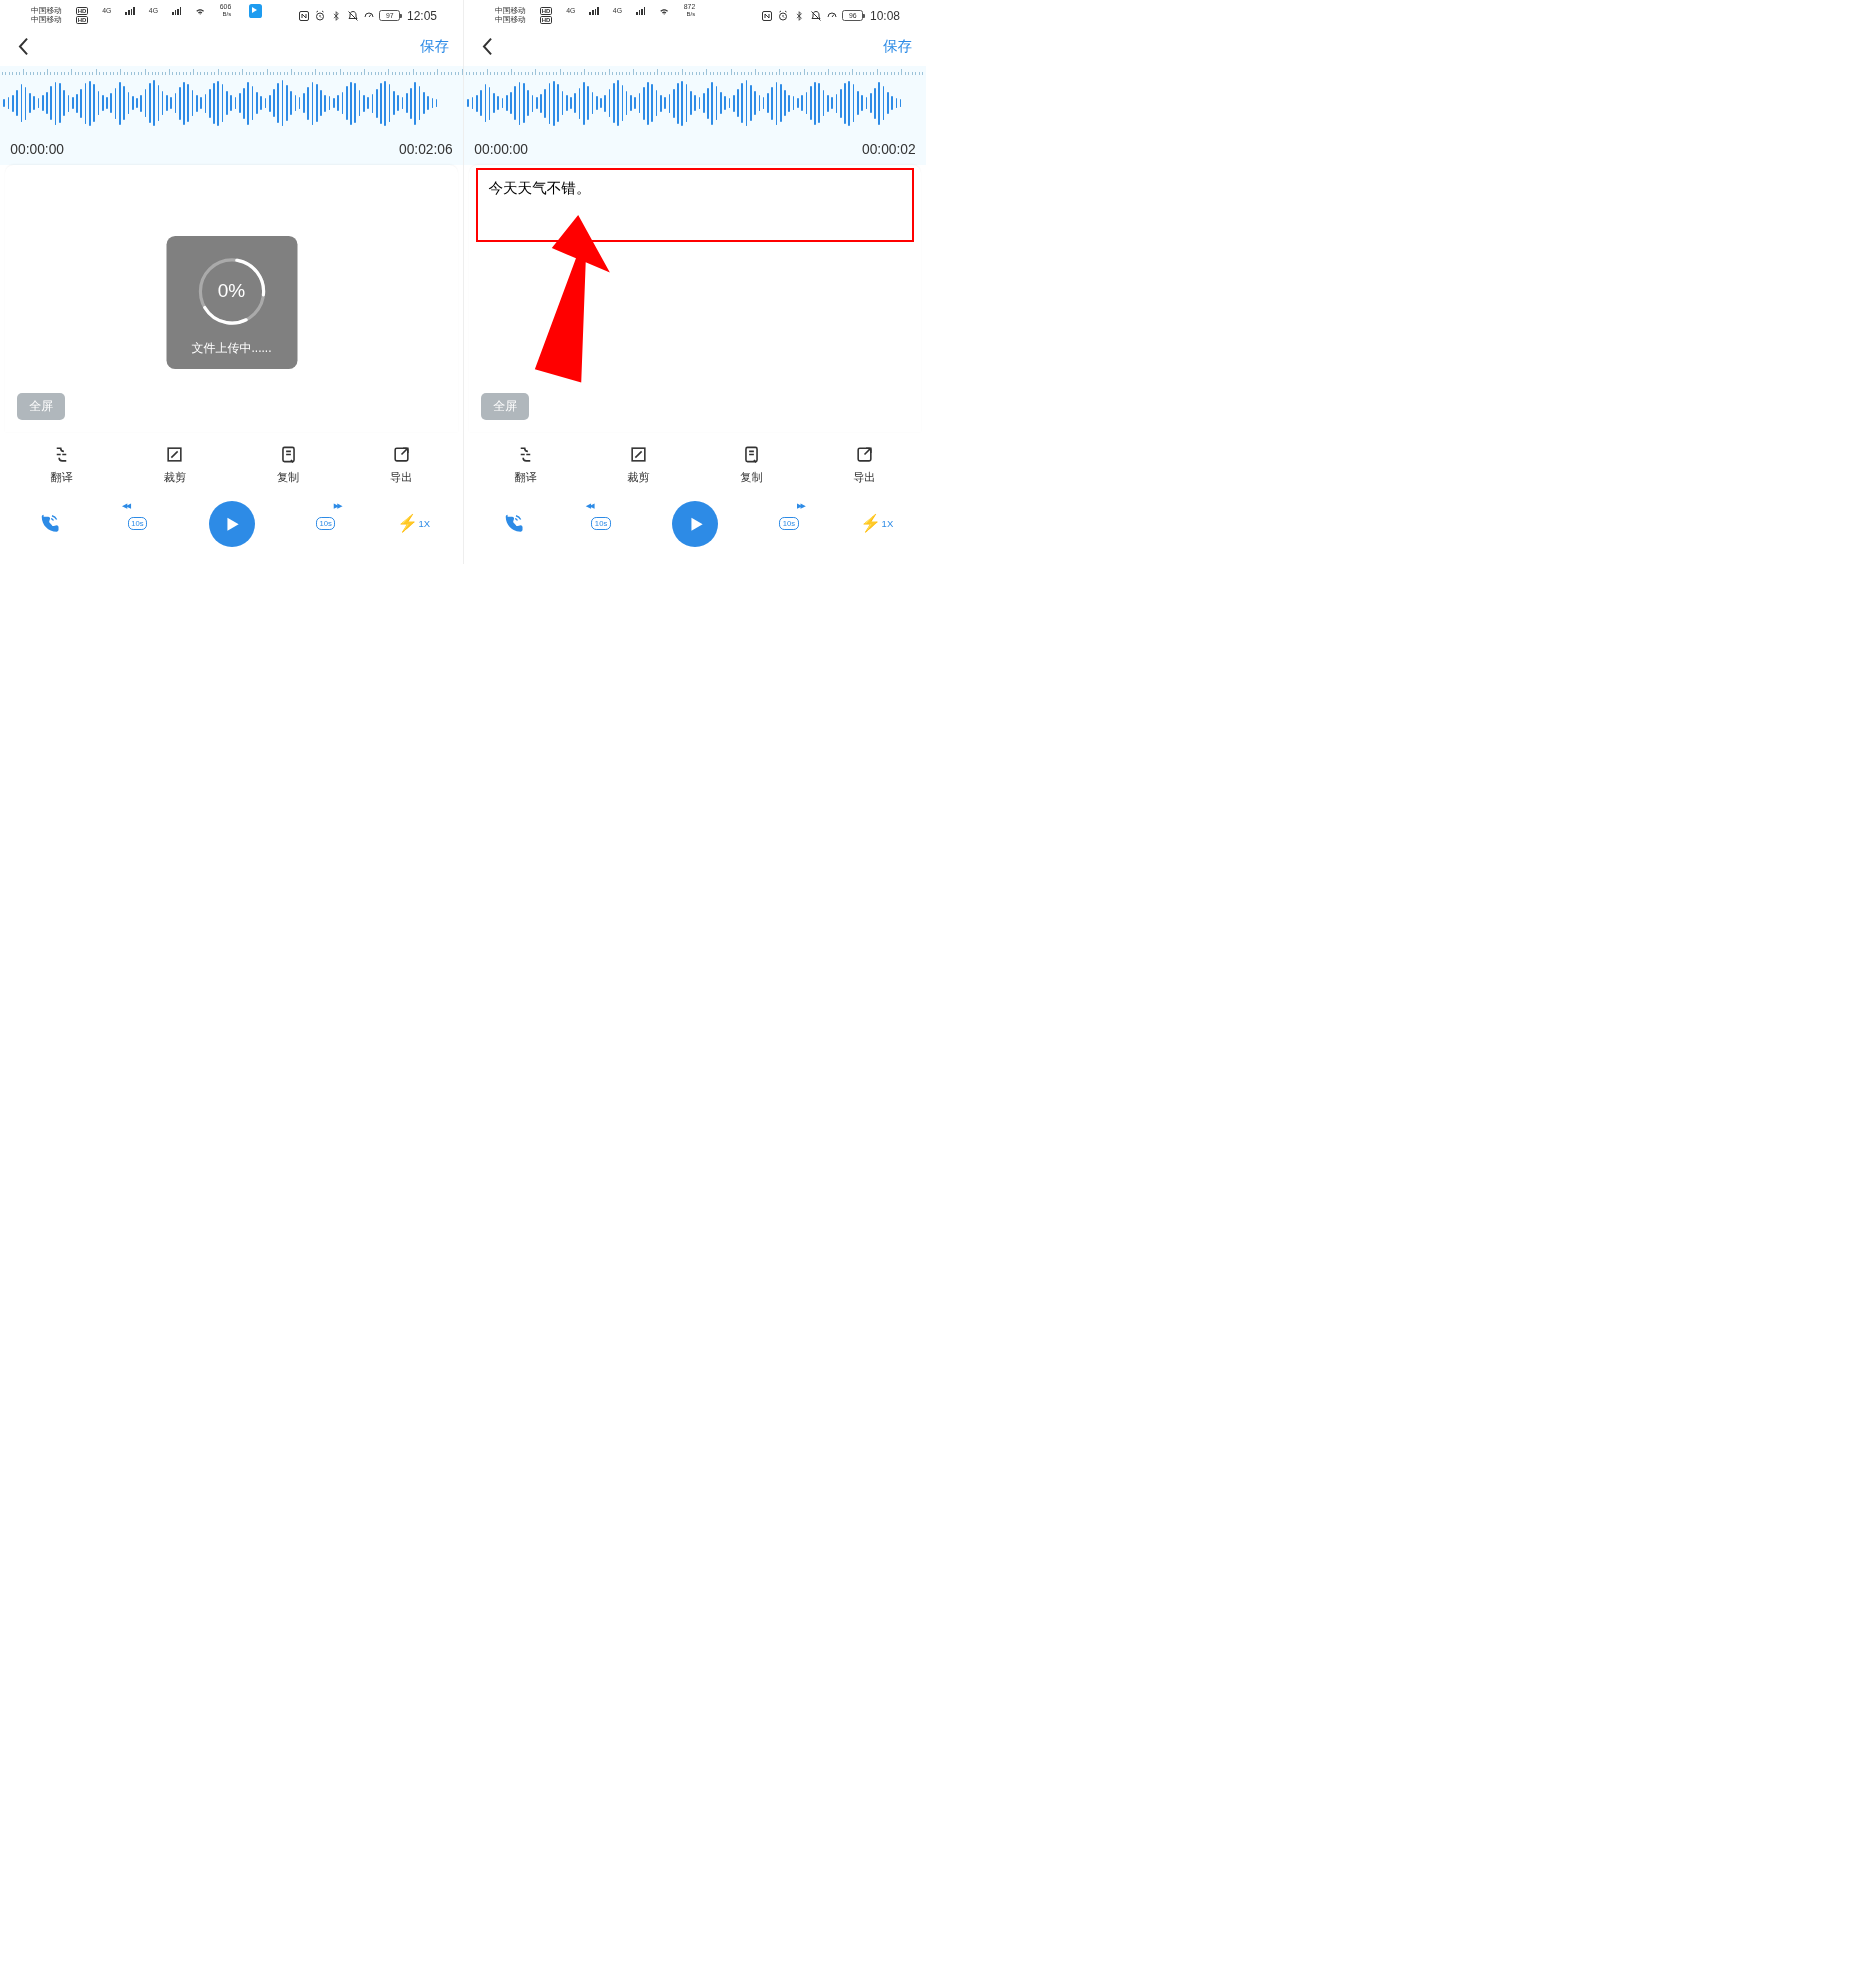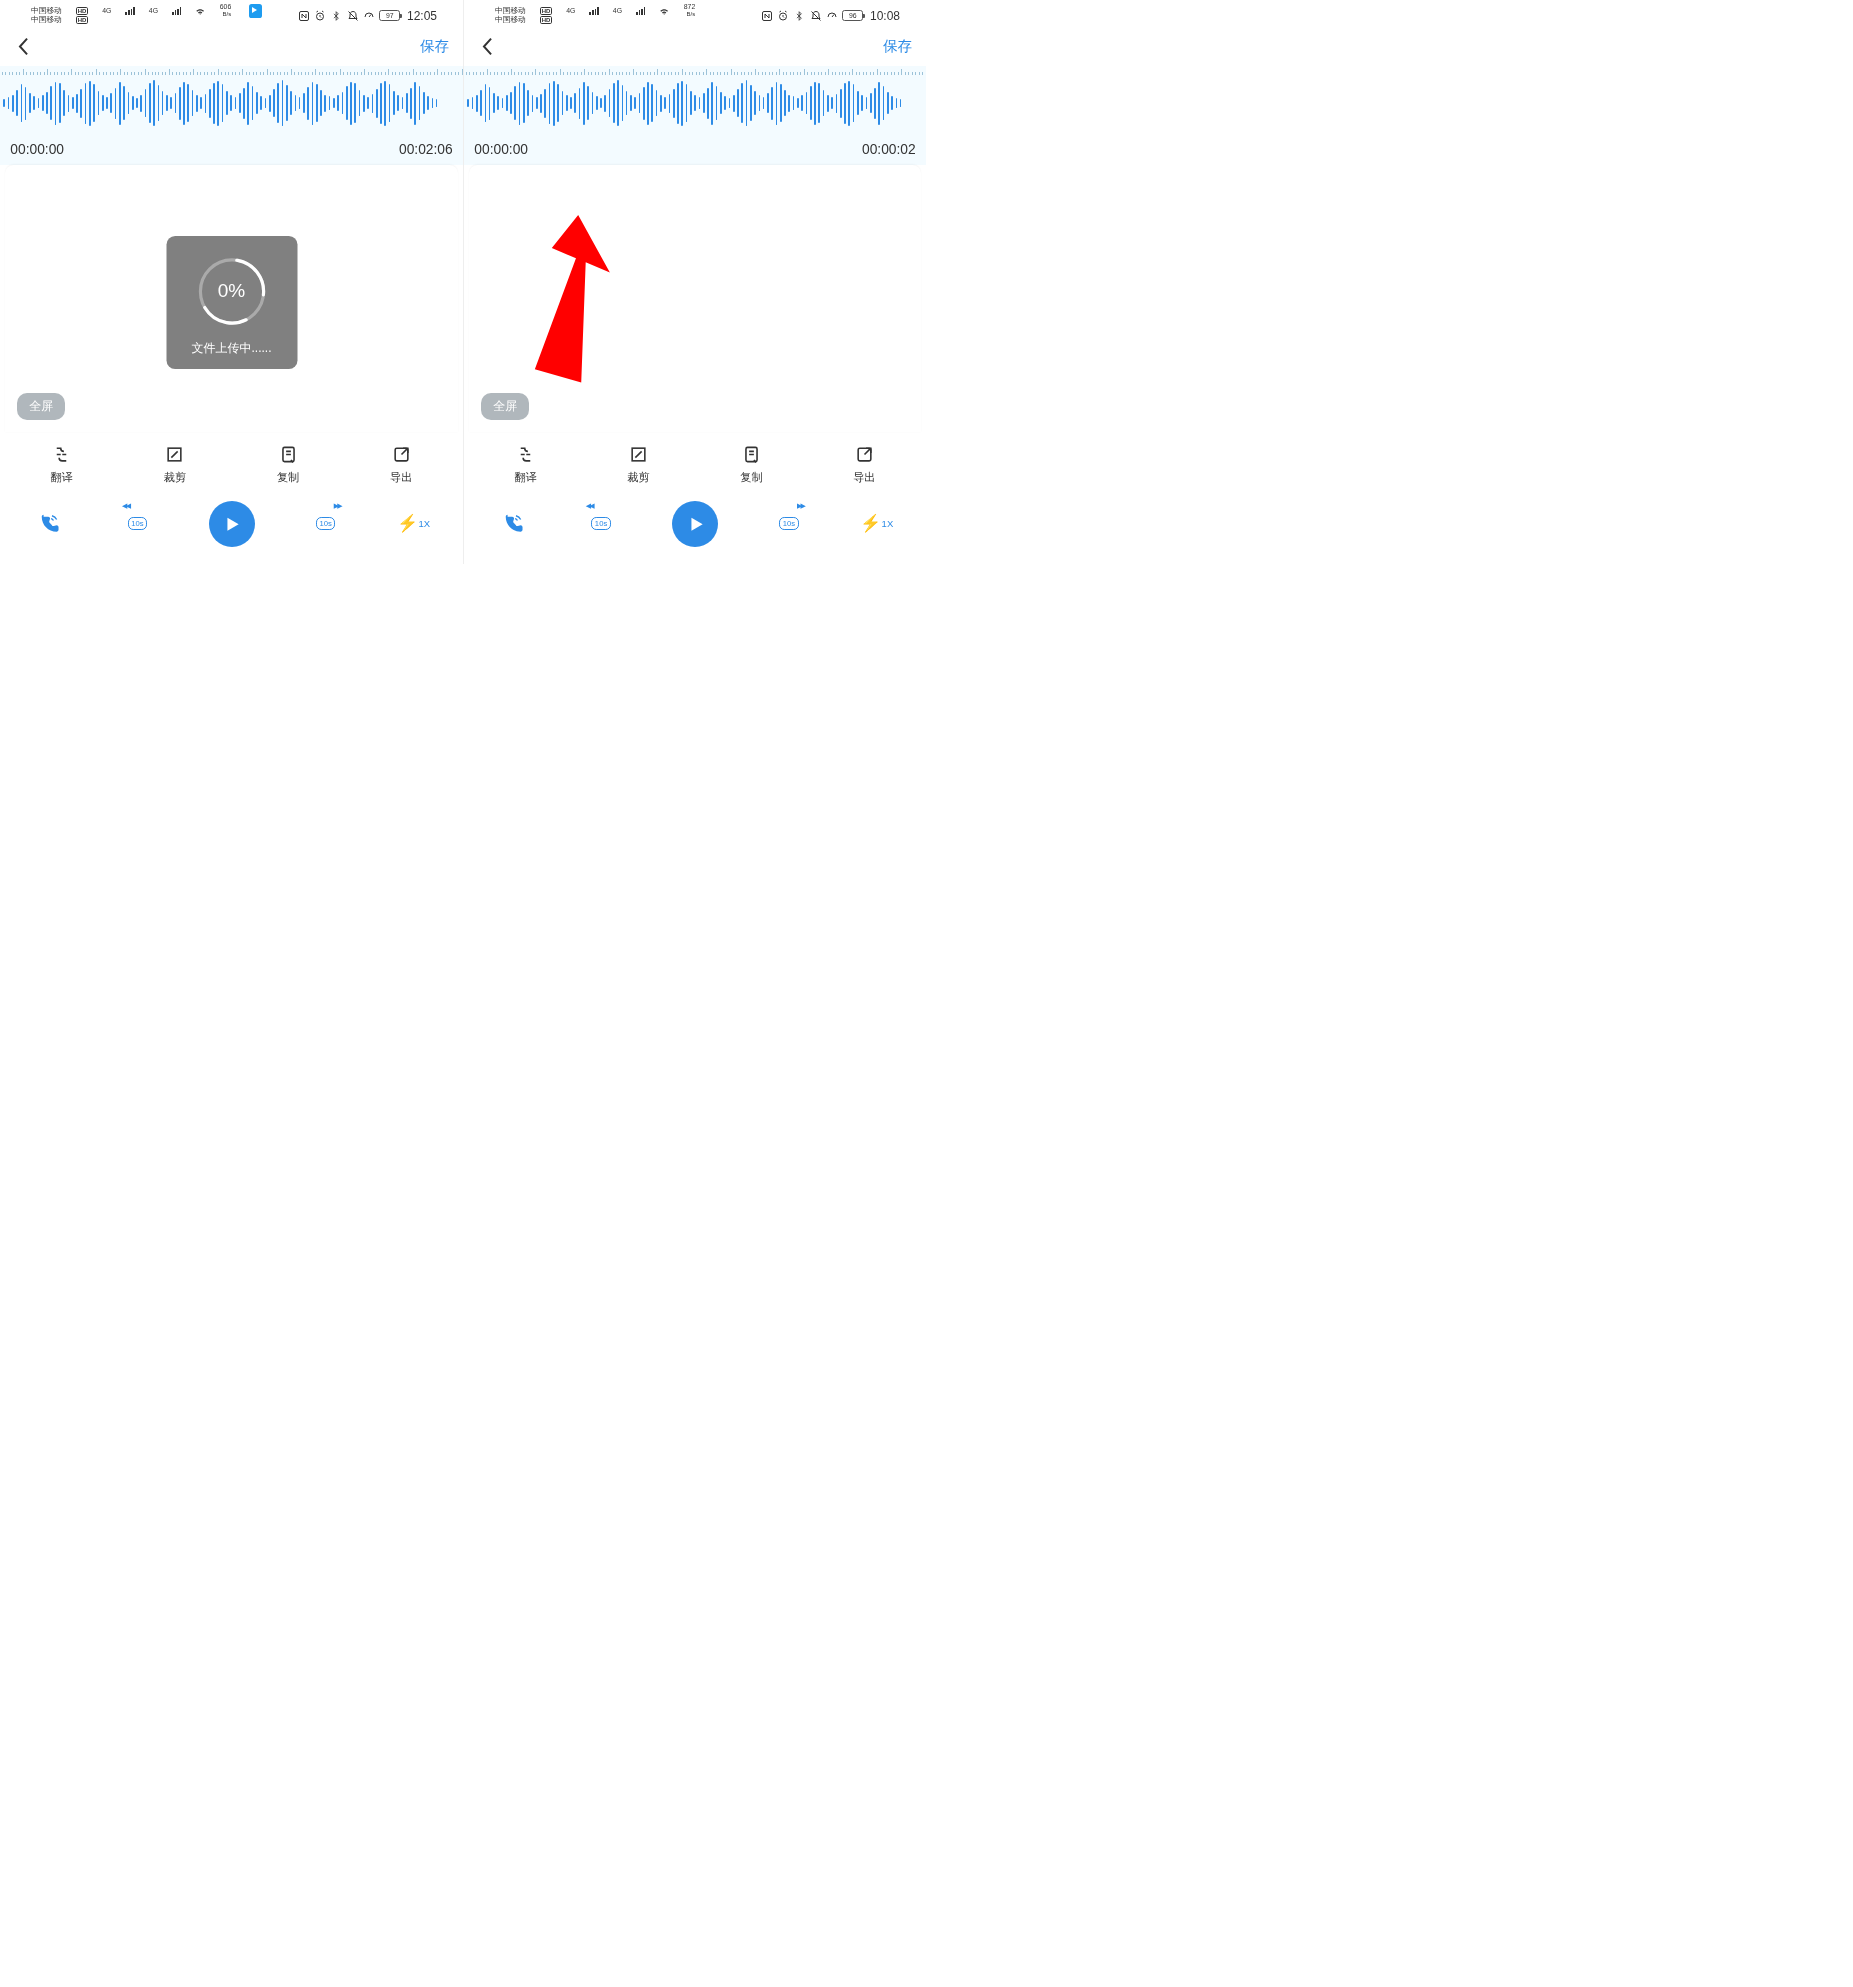--- a/index.html
+++ b/index.html
@@ -46,21 +46,21 @@
     .wave span{ width:1.7px; background:#2D8BE6; border-radius:0.9px; flex-shrink:0;}
     .times{ display:flex; justify-content:space-between; padding:10.3px 10.3px 8.6px; font-size:13.8px; color:#333; background:#F3FBFF;}
     .bgfade{ background:linear-gradient(#F3FBFF,#F3FBFF);}
     
     .card { margin:0 5.2px; background:#fff; border-radius:8.6px 8.6px 0 0; flex:1; position:relative; box-shadow:0 -0.9px 1.7px rgba(0,0,0,.04); min-height:267px; padding-top:6.9px;}
     .uploading { position:absolute; left:50%; top:71px; transform:translateX(-50%); width:131px; background:#808080; border-radius:8.6px; padding:15.5px 8.6px 12px; text-align:center;}
     .ring { width:79px; height:79px; margin:0 auto 8.6px; border-radius:50%; position:relative;}
     .ring svg{position:absolute; inset:0;}
     .pct { position:absolute; inset:0; display:flex; align-items:center; justify-content:center; color:#fff; font-size:19px;}
     .uptxt { color:#fff; font-size:12px; }
-    .fullscreen { position:absolute; left:12px; bottom:12px; background:#B0B7BC; color:#fff; font-size:12px; padding:5.2px 12px; border:none; border-radius:10px; cursor:pointer;}
+    .fullscreen { position:absolute; left:12px; bottom:12px; background:#B0B7BC; color:#fff; font-size:12px; padding:5.2px 12px; border:none; border-radius:5px; cursor:pointer;}
     .transcript { position:absolute; left:6.9px; top:2.6px; width:calc(100% - 13.8px); height:74px; border:2.6px solid #FF0000; padding:8.6px 10.3px; font-size:14.6px; color:#000;}
     .arrow { position:absolute; left:31px; top:48px; }
 
     
     .actions { display:flex; justify-content:space-around; padding:12px 5.2px 8.6px; background:#fff;}
     .act { display:flex; flex-direction:column; align-items:center; gap:5.2px; cursor:pointer; color:#333;}
     .act-icon{ width:20.6px; height:20.6px; display:flex; align-items:center; justify-content:center;}
     .act-label{ font-size:11.2px;}
     
     .player { display:flex; justify-content:space-around; align-items:center; padding:6.9px 5.2px 17px; background:#fff;}
@@ -799,20 +799,23 @@
           <span style="height: 10.3px;"></span>
           <span style="height: 8.6px;"></span>
         </div>
       </div>
     <div class="times bgfade">
       <span>00:00:00</span>
       <span>00:00:02</span>
     </div>
 
     <div class="card">
+      <div class="transcript">
+        <span>今天天气不错。</span>
+      </div>
       <svg class="arrow" width="112" height="172" viewBox="0 0 130 200">
         <polygon points="70,0 120,58 90,52 114,190 58,186 78,50 48,44" fill="#FF0000" transform="rotate(12 70 100)"></polygon>
       </svg>
       <button class="fullscreen">全屏</button>
     </div>
 
     <div class="actions">
       <div class="act">
         <span class="act-icon">
             <svg viewBox="0 0 24 24" width="19" height="19" fill="none" stroke="#333" stroke-width="2">

